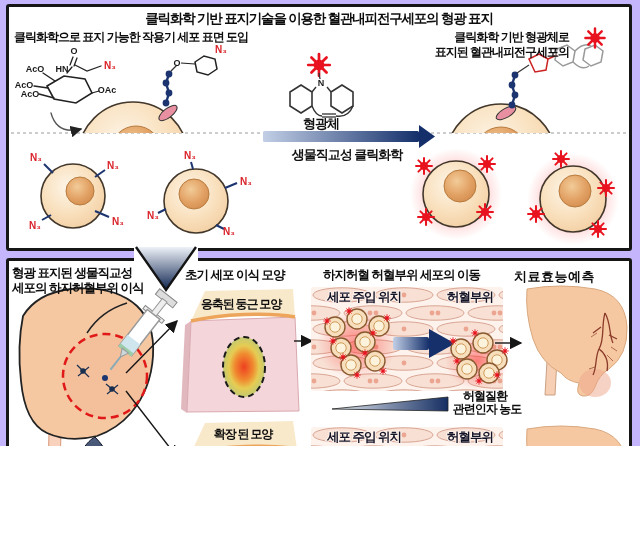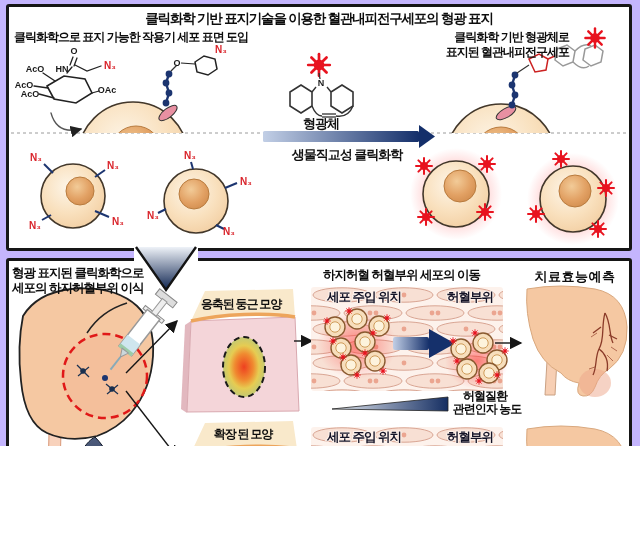--- a/index.html
+++ b/index.html
@@ -9,21 +9,21 @@
          background:#fff;box-sizing:border-box}
   #topPanel{top:4px;height:247px}
   #bottomPanel{top:258px;height:275px}
   .lbl{position:absolute;font-weight:bold;color:#0d0d0d;white-space:nowrap;z-index:3}
   #figTitle{left:0;right:0;top:3px;text-align:center;font-size:13.5px;letter-spacing:-1.2px}
   #surfLabel{left:5px;top:22px;font-size:12px;letter-spacing:-1px}
   #rightCap{left:335px;top:23px;width:225px;text-align:right;font-size:12px;line-height:15px;letter-spacing:-1px;white-space:nowrap}
   #leftCap{left:3px;top:5px;font-size:12.5px;line-height:15px;letter-spacing:-1px}
   #hdrInitial{left:176px;top:6px;font-size:12.5px;letter-spacing:-1px}
   #hdrMigration{left:314px;top:6px;font-size:12.5px;letter-spacing:-1px}
-  #hdrPrediction{left:505px;top:7px;width:122px;text-align:center;font-size:13px;letter-spacing:0.5px}
+  #hdrPrediction{left:505px;top:7px;width:122px;text-align:left;font-size:13px;letter-spacing:0.5px}
   #modelLabel{left:18px;top:251px;width:158px;text-align:left;font-size:13px;letter-spacing:-0.5px}
   svg{position:absolute;overflow:visible}
   svg text{font-family:"Liberation Sans","DejaVu Sans",sans-serif;font-weight:bold;fill:#111}
   .azide{fill:#d9242b;font-size:10px}
   .chemlbl{font-size:9px;fill:#1a1a1a}
   .korean-art{font-size:13px;letter-spacing:-1px}
   .tissuelbl{font-size:12.5px;letter-spacing:-1px;fill:#141428;paint-order:stroke;stroke:#fdf1ea;stroke-width:2px}
   .wedgelbl{font-size:12px;letter-spacing:-1px;fill:#0d0d0d}
   .blocklbl{font-size:12px;letter-spacing:-1.2px;fill:#0d0d0d}
   #funnel{left:0;top:0;pointer-events:none;z-index:6}
@@ -31,21 +31,21 @@
 </head>
 <body>
 
 <div id="root">
 
   <div class="panel" id="topPanel">
     <div class="lbl" id="figTitle">클릭화학 기반 표지기술을 이용한 혈관내피전구세포의 형광 표지</div>
     <div class="lbl" id="surfLabel">클릭화학으로 표지 가능한 작용기 세포 표면 도입</div>
     <div class="lbl" id="rightCap">
       <div>클릭화학 기반 형광체로</div>
-      <div>표지된 혈관내피전구세포</div>
+      <div>표지된 혈관내피전구세포의</div>
     </div>
 
     <svg id="topArt" style="left:0;top:22px" width="620" height="218" viewBox="0 0 620 218">
       <defs>
         <radialGradient id="cellG" cx="0.42" cy="0.36" r="0.75">
           <stop offset="0" stop-color="#fdf5e8"></stop>
             <stop offset="0.55" stop-color="#f9e0bd"></stop>
             <stop offset="1" stop-color="#f1cb9d"></stop>
         </radialGradient>
         <radialGradient id="nucG" cx="0.4" cy="0.35" r="0.8">
@@ -212,23 +212,24 @@
           <stop offset="1" stop-color="#0e2450"></stop>
       </linearGradient>
     </defs>
     <rect x="134" y="246" width="64" height="17" fill="#ffffff"></rect>
     <polygon points="136,247 196,247 166,290" fill="url(#funG)"></polygon>
     <path d="M136,247 L166,290 L196,247" fill="none" stroke="#141414" stroke-width="2.4"></path>
   </svg>
 
   <div class="panel" id="bottomPanel">
     <div class="lbl" id="leftCap">
-      <div>형광 표지된 클릭화학으로</div>
+      <div>형광 표지된 생물직교성</div>
       <div>세포의 하지허혈부위 이식</div>
     </div>
+    <div class="lbl" id="hdrInitial">초기 세포 이식 모양</div>
     <div class="lbl" id="hdrMigration">하지허혈 허혈부위 세포의 이동</div>
     <div class="lbl" id="hdrPrediction">치료효능예측</div>
     <div class="lbl" id="modelLabel">하지허혈 동물 모델</div>
 
     <svg id="bottomArt" style="left:0;top:0" width="620" height="269" viewBox="0 0 620 269">
       <defs>
         <radialGradient id="spotG" cx="0.5" cy="0.5" r="0.55">
           <stop offset="0" stop-color="#ee4020"></stop>
             <stop offset="0.4" stop-color="#f08a30"></stop>
           <stop offset="0.65" stop-color="#e6cc52"></stop>

